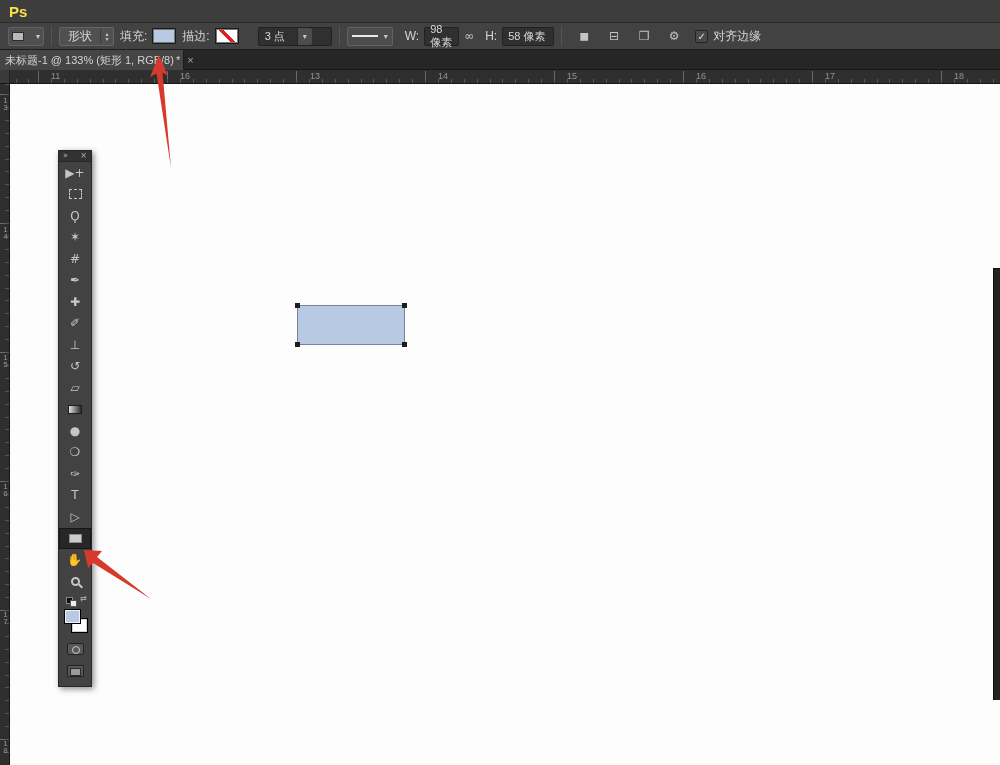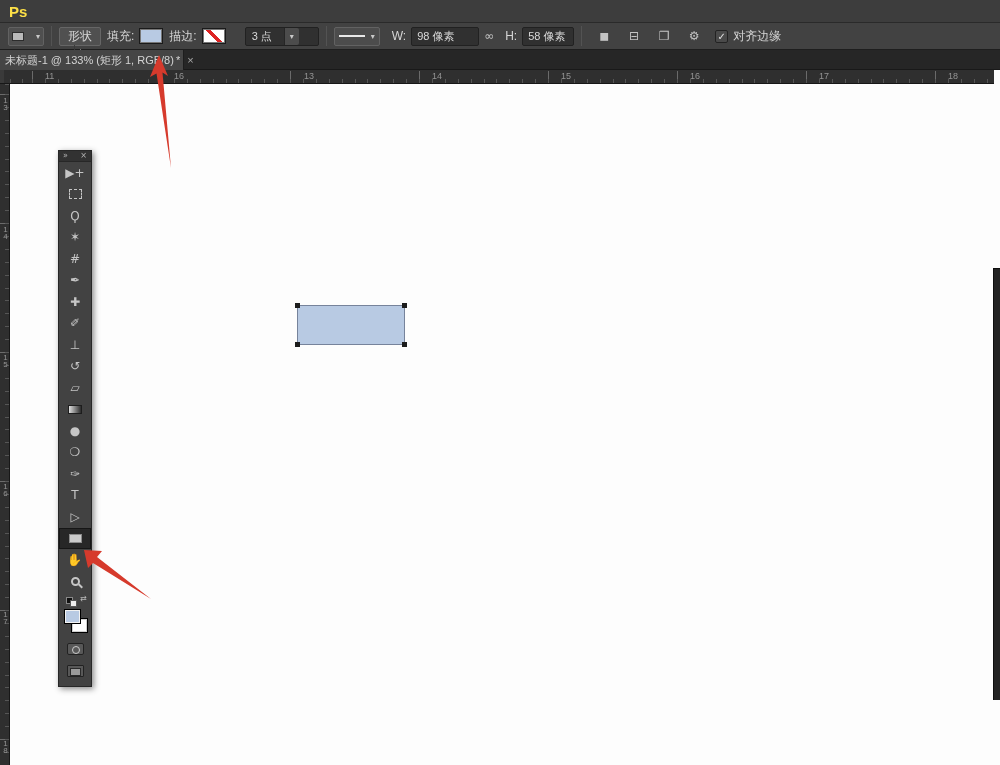--- a/index.html
+++ b/index.html
@@ -13,21 +13,21 @@
   .menuitems { display:flex; height:100%; align-items:center; }
   .menu-item { color:#cfcfcf; font-size:12px; padding:0 13px; line-height:23px; cursor:default; }
 
   
   .optionsbar { position:absolute; left:0; top:23px; width:1000px; height:27px;
     background:#424242; border-bottom:1px solid #1e1e1e; display:flex; align-items:center; font-size:12px; color:#d6d6d6; }
   .sep { width:1px; height:20px; background:#303030; border-right:1px solid #535353; margin:0 7px; }
   .preset-box { width:36px; height:19px; margin-left:8px; background:#4f4f4f; border:1px solid #626262; border-radius:2px; display:flex; align-items:center; justify-content:space-between; padding:0 3px; }
   .mini-rect { width:12px; height:9px; background:#b9b9b9; border:1px solid #2c2c2c; }
   .dd-arrow { font-size:8px; color:#c9c9c9; font-family:"DejaVu Sans",sans-serif; }
-  .combo { height:19px; background:#505050; border:1px solid #666; border-radius:2px; display:flex; align-items:center;flex-direction:column; }
+  .combo { height:19px; background:#505050; border:1px solid #666; border-radius:2px; display:flex; align-items:center; }
   .combo .combo-label { padding:0 8px; }
   .combo .updown { border-left:1px solid #3a3a3a; width:13px; display:flex; flex-direction:column; align-items:center; line-height:5px; padding:2px 0; }
   .updown span { font-size:6px; color:#c9c9c9; font-family:"DejaVu Sans",sans-serif; }
   .opt-label { margin:0 5px 0 6px; }
   .swatch { width:24px; height:16px; border:1px solid #1a1a1a; box-shadow:inset 0 0 0 1px #777; }
   .swatch.none { background:#fff; background-image:linear-gradient(45deg, transparent 44%, #d22 44%, #d22 58%, transparent 58%); }
   .field { height:19px; background:#303030; border:1px solid #212121; border-radius:2px; color:#d9d9d9; display:flex; align-items:center; padding:0 5px; font-size:11px; }
   .field.wdrop { padding:0; }
   .field.wdrop .fval { padding:0 6px; min-width:38px; }
   .field.wdrop .drop-btn { width:15px; height:100%; background:#4c4c4c; border-left:1px solid #262626; display:flex; align-items:center; justify-content:center; border-radius:0 2px 2px 0; }
@@ -41,21 +41,21 @@
 
   
   .tabbar { position:absolute; left:0; top:50px; width:1000px; height:20px; background:#262626; border-bottom:1px solid #191919; }
   .doc-tab { position:absolute; left:0; top:0; height:20px; width:184px; background:#454545; border-right:1px solid #1d1d1d;
     display:flex; align-items:center; font-size:11px; color:#d4d4d4; padding:0 5px; }
   .doc-tab .t-title { white-space:nowrap; }
   .doc-tab .t-mod { margin-left:2px; }
   .doc-tab .t-close { margin-left:7px; color:#a8a8a8; font-size:11px; }
 
   
-  .hruler { position:absolute; left:4px; top:70px; width:990px; height:14px; background:#2f2f2f; border-bottom:1px solid #171717;
+  .hruler { position:absolute; left:10px; top:70px; width:990px; height:14px; background:#2f2f2f; border-bottom:1px solid #171717;
     background-image:
       repeating-linear-gradient(90deg,#565656 0 1px,transparent 1px 12.9px),
       repeating-linear-gradient(90deg,#6b6b6b 0 1px,transparent 1px 129px);
     background-size:100% 4px,100% 12px;
     background-position:28px 100%,28px 100%;
     background-repeat:repeat-x; }
   .hruler span { position:absolute; top:1px; font-size:9px; color:#949494; }
   .vruler { position:absolute; left:0; top:84px; width:10px; height:681px; background:#2f2f2f; border-right:1px solid #171717;
     background-image:
       repeating-linear-gradient(180deg,#565656 0 1px,transparent 1px 12.9px),
@@ -137,21 +137,21 @@
     <span class="drop-btn">
       <span class="dd-arrow">▾</span>
     </span>
   </div>
   <div class="sep"></div>
   <div class="linestyle">
     <span class="line-sample"></span>
     <span class="dd-arrow">▾</span>
   </div>
   <span class="opt-label" style="margin-left:12px;">W:</span>
-  <div class="field" style="width:68px;">
+  <div class="field" style="width:35px;">
     <span>98 像素</span>
   </div>
   <span class="link-icon">∞</span>
   <span class="opt-label">H:</span>
   <div class="field" style="width:52px;">
     <span>58 像素</span>
   </div>
   <div class="sep"></div>
   <div style="display:flex;">
       <div class="icon-btn">◼</div>

